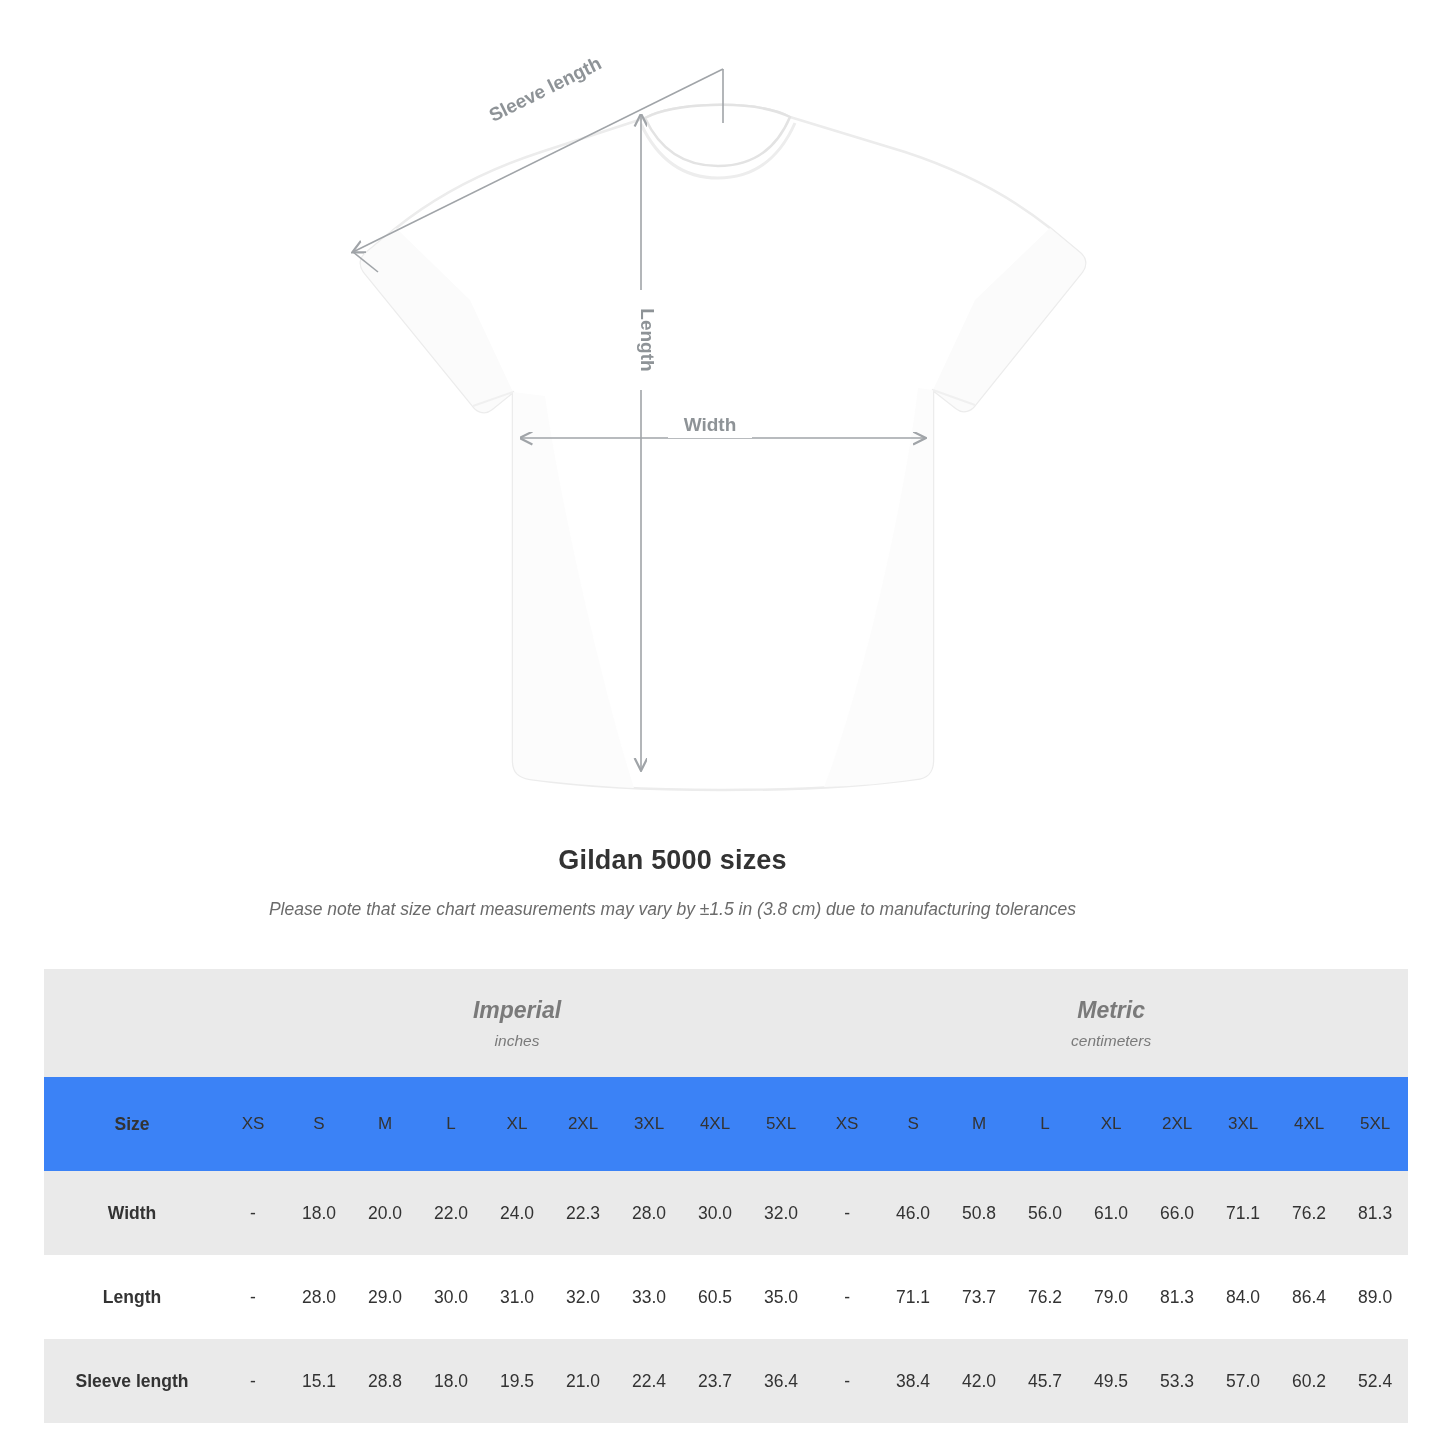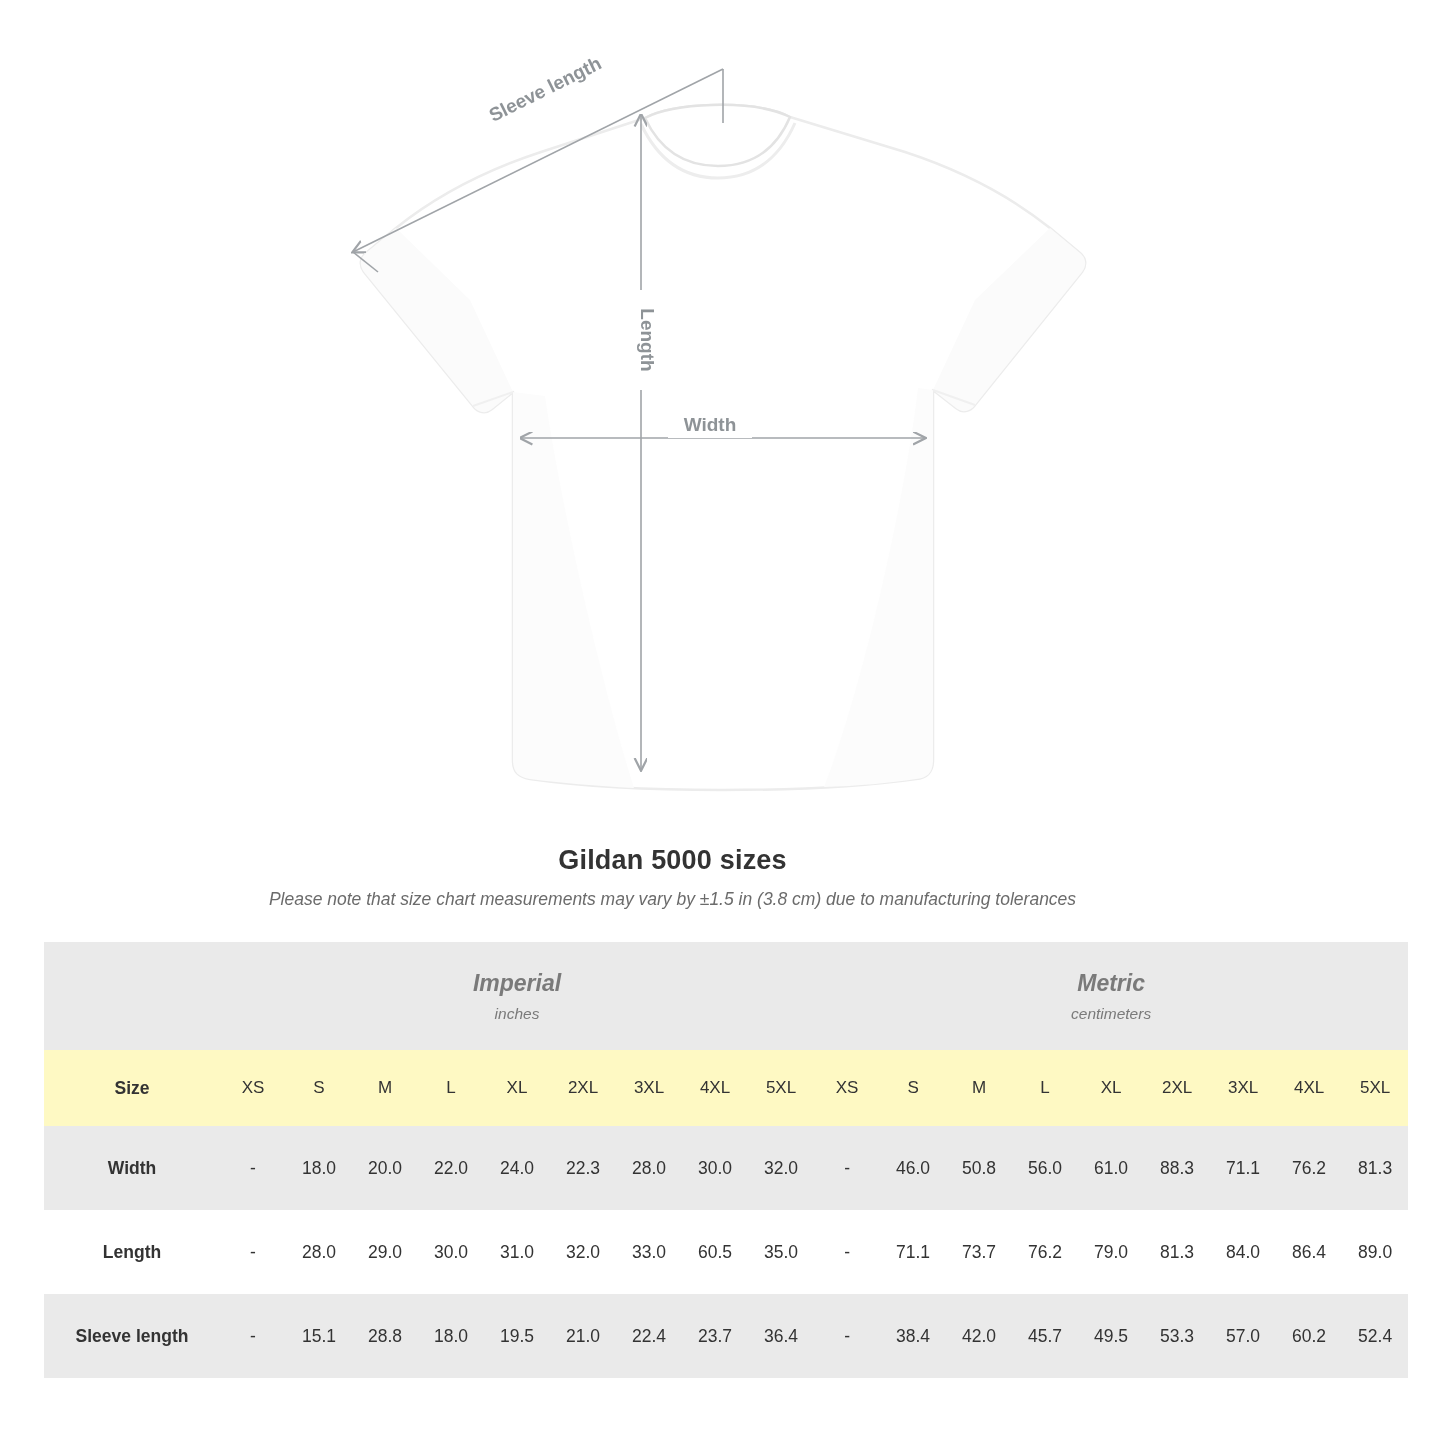--- a/index.html
+++ b/index.html
@@ -35,31 +35,31 @@
     width: 1345px;
     text-align: center;
   }
   #chart-title {
     font-size: 27px;
     font-weight: bold;
     color: #333333;
     letter-spacing: 0.2px;
   }
   #chart-subtitle {
-    margin-top: 13px;
+    margin-top: 23px;
     font-size: 17.5px;
     font-style: italic;
     color: #6b6b6b;
   }
 
   
   #size-table {
     position: absolute;
     left: 44px;
-    top: 942px;
+    top: 969px;
     width: 1357px;
     border-collapse: collapse;
     table-layout: fixed;
   }
   #size-table td, #size-table th {
     padding: 0;
     margin: 0;
     border: none;
   }
   .unit-head {
@@ -76,22 +76,22 @@
     line-height: 1.25;
   }
   .unit-head .u-sub {
     font-size: 15.5px;
     font-style: italic;
     color: #7a7a7a;
     margin-top: 7px;
   }
 
   .row-size td {
-    height: 76px;
-    background: #fef9c3;
+    height: 94px;
+    background: #3b82f6;
     text-align: center;
     vertical-align: middle;
     font-size: 17px;
     color: #333333;
     border-right: 1px solid #e6e6e6;
   }
   .row-size td.rowlabel {
     font-weight: bold;
     font-size: 17.5px;
   }
@@ -262,21 +262,21 @@
         <td>24.0</td>
         <td>22.3</td>
         <td>28.0</td>
         <td>30.0</td>
         <td>32.0</td>
         <td>-</td>
         <td>46.0</td>
         <td>50.8</td>
         <td>56.0</td>
         <td>61.0</td>
-        <td>88.3</td>
+        <td>66.0</td>
         <td>71.1</td>
         <td>76.2</td>
         <td>81.3</td>
       </tr>
 
       <tr class="row-data row-plain">
         <td class="rowlabel">Length</td>
         <td>-</td>
         <td>28.0</td>
         <td>29.0</td>

